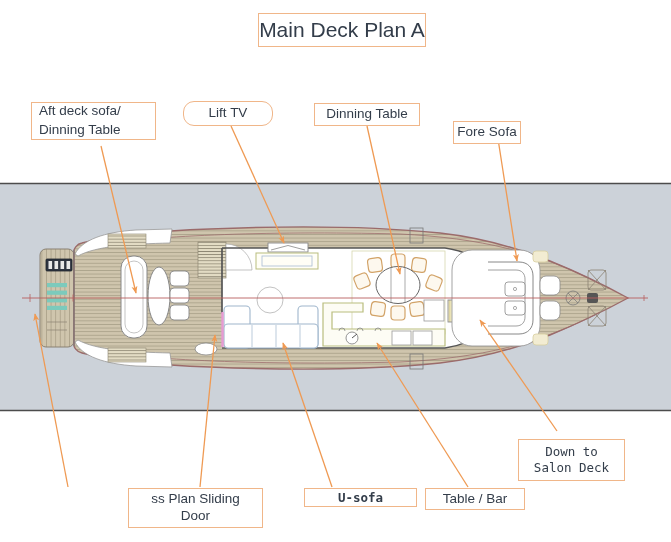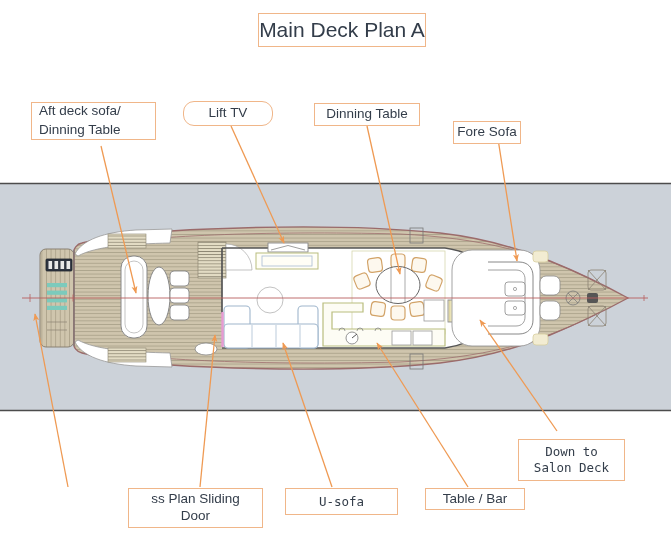--- a/index.html
+++ b/index.html
@@ -11,21 +11,21 @@
        font-size:13.5px;line-height:1.25;text-align:center;}
   .lbl.mono{font-family:"DejaVu Sans Mono",monospace;font-size:12.5px;}
   .lbl.left{align-items:flex-start;text-align:left;padding-left:7px;}
   #lb-title{left:258px;top:13px;width:168px;height:34px;font-size:21px;}
   #lb-aft{left:31px;top:102px;width:125px;height:38px;justify-content:space-between;}
   #lb-lifttv{left:183px;top:101px;width:90px;height:25px;border-radius:11px;}
   #lb-dinning{left:314px;top:103px;width:106px;height:23px;}
   #lb-fore{left:453px;top:121px;width:68px;height:23px;}
   #lb-swim{left:25px;top:488px;width:87px;height:39px;}
   #lb-door{left:128px;top:488px;width:135px;height:40px;}
-  #lb-usofa{left:285px;top:488px;width:113px;height:27px;}
+  #lb-usofa{left:304px;top:488px;width:113px;height:19px;font-weight:bold;}
   #lb-galley{left:425px;top:488px;width:100px;height:22px;}
   #lb-down{left:518px;top:439px;width:107px;height:42px;}
 </style>
 </head>
 <body>
 
 <div id="stage">
 
 <svg width="671" height="542" viewBox="0 0 671 542">
   <defs>

